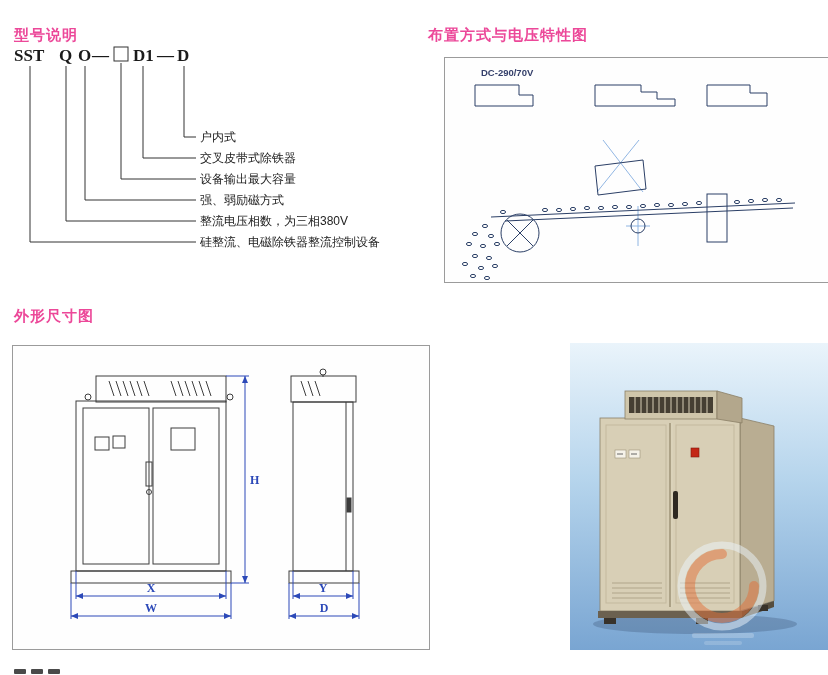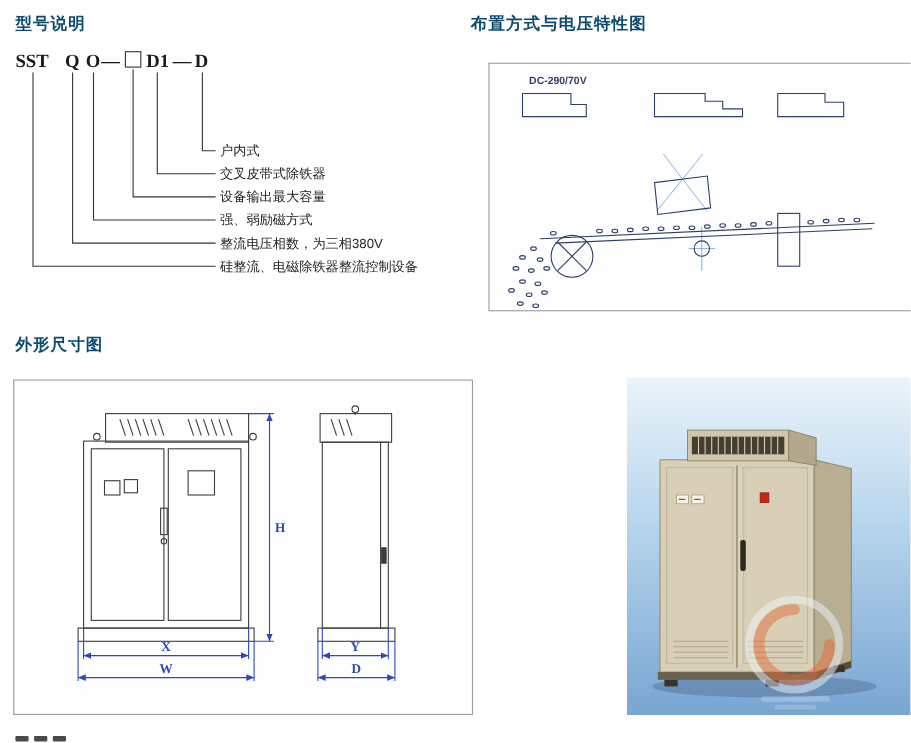--- a/index.html
+++ b/index.html
@@ -1,19 +1,19 @@
 <!DOCTYPE html>
 <html><head>
 <meta charset="utf-8">
 <style>
   *{box-sizing:border-box;}
   html,body{margin:0;padding:0;background:#ffffff;}
   .page{position:relative;width:828px;height:675px;background:#fff;overflow:hidden;
         font-family:"Liberation Sans","DejaVu Sans",sans-serif;color:#111;}
-  .sec-title{position:absolute;font-size:15px;font-weight:700;letter-spacing:1px;color:#0c4a6e;}
+  .sec-title{position:absolute;font-size:15px;font-weight:700;letter-spacing:1px;color:#ec4899;margin-top:14px;}
   .panel{position:absolute;background:#fefefe;border:1px solid #9b9b9b;}
   svg{display:block;}
   .code-txt{font-family:"Liberation Serif","DejaVu Serif",serif;font-weight:700;font-size:17px;fill:#1a1a1a;}
   .model-lbl{font-family:"Liberation Sans","DejaVu Sans",sans-serif;font-size:12px;fill:#222;}
   .mline{stroke:#333;stroke-width:1;fill:none;}
   .dline{stroke:#2b3f66;stroke-width:1;fill:none;}
   .cline{stroke:#85aee0;stroke-width:0.9;fill:none;}
   .volt{font-family:"Liberation Sans",sans-serif;font-size:9.5px;font-weight:700;fill:#35406b;}
   .cab{stroke:#3d3d3d;stroke-width:1;fill:none;}
   .dim{stroke:#2c49b8;stroke-width:1;fill:none;}
@@ -110,21 +110,21 @@
           <ellipse cx="44" cy="200" rx="2.6" ry="1.6"></ellipse>
         <ellipse cx="20" cy="206" rx="2.6" ry="1.6"></ellipse>
           <ellipse cx="36" cy="210" rx="2.6" ry="1.6"></ellipse>
         <ellipse cx="50" cy="208" rx="2.6" ry="1.6"></ellipse>
           <ellipse cx="28" cy="218" rx="2.6" ry="1.6"></ellipse>
         <ellipse cx="42" cy="220" rx="2.6" ry="1.6"></ellipse>
       </g>
     </svg>
   </div>
 
-  <div class="sec-title" style="left:14px;top:304px;text-align:center;">外形尺寸图</div>
+  <div class="sec-title" style="left:14px;top:293px;text-align:center;">外形尺寸图</div>
 
   <div class="panel" style="left:12px;top:345px;width:418px;height:305px;">
     <svg width="416" height="303" viewBox="0 0 416 303">
       <defs>
         <marker id="arw" markerWidth="8" markerHeight="8" refX="7" refY="3" orient="auto-start-reverse">
           <path d="M0,0 L7,3 L0,6 Z" fill="#2c49b8"></path>
         </marker>
       </defs>
 
       <g class="cab">

